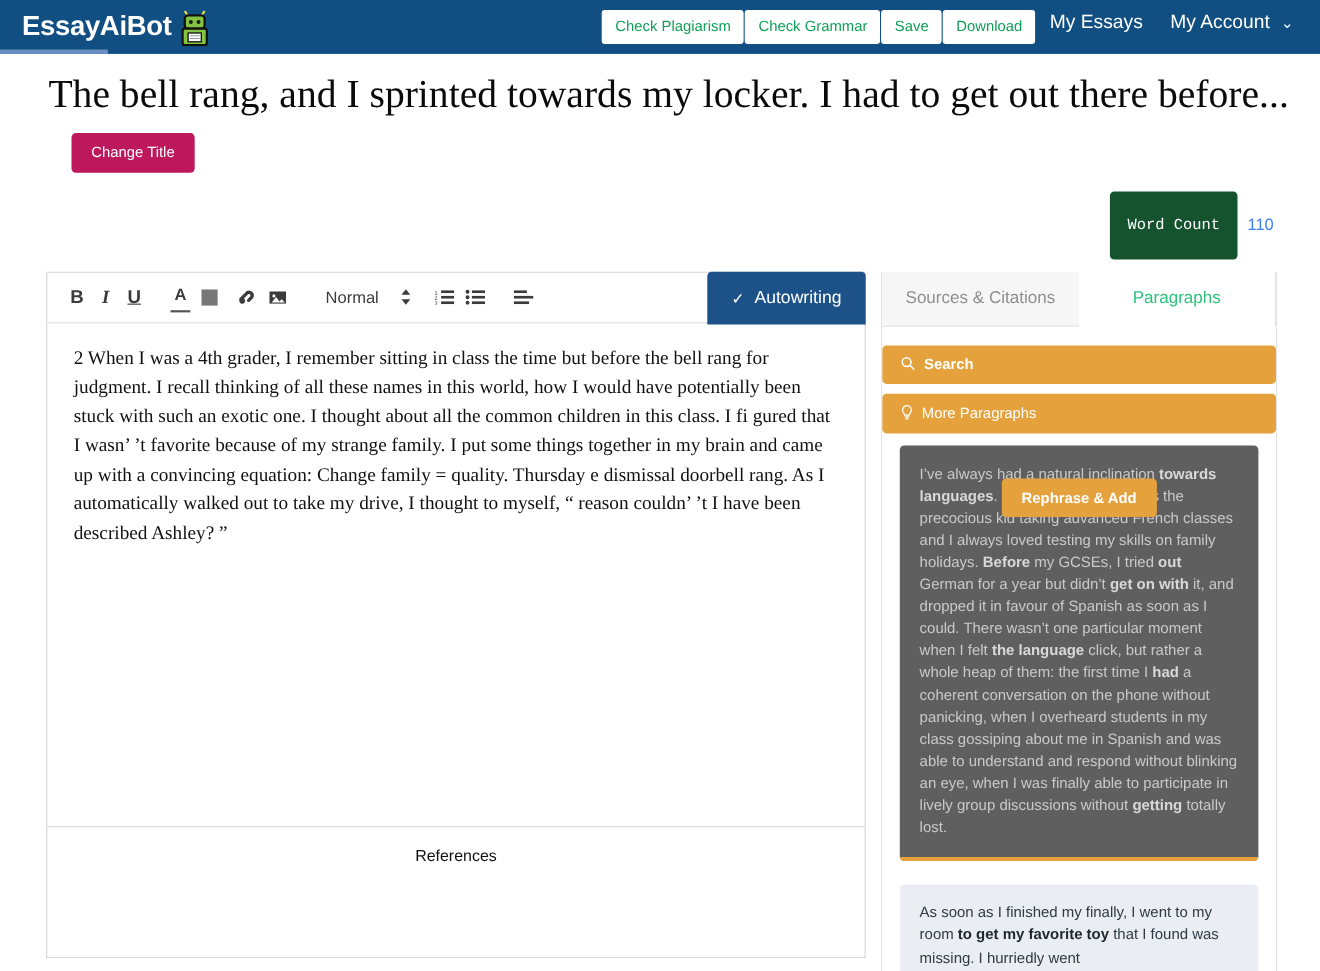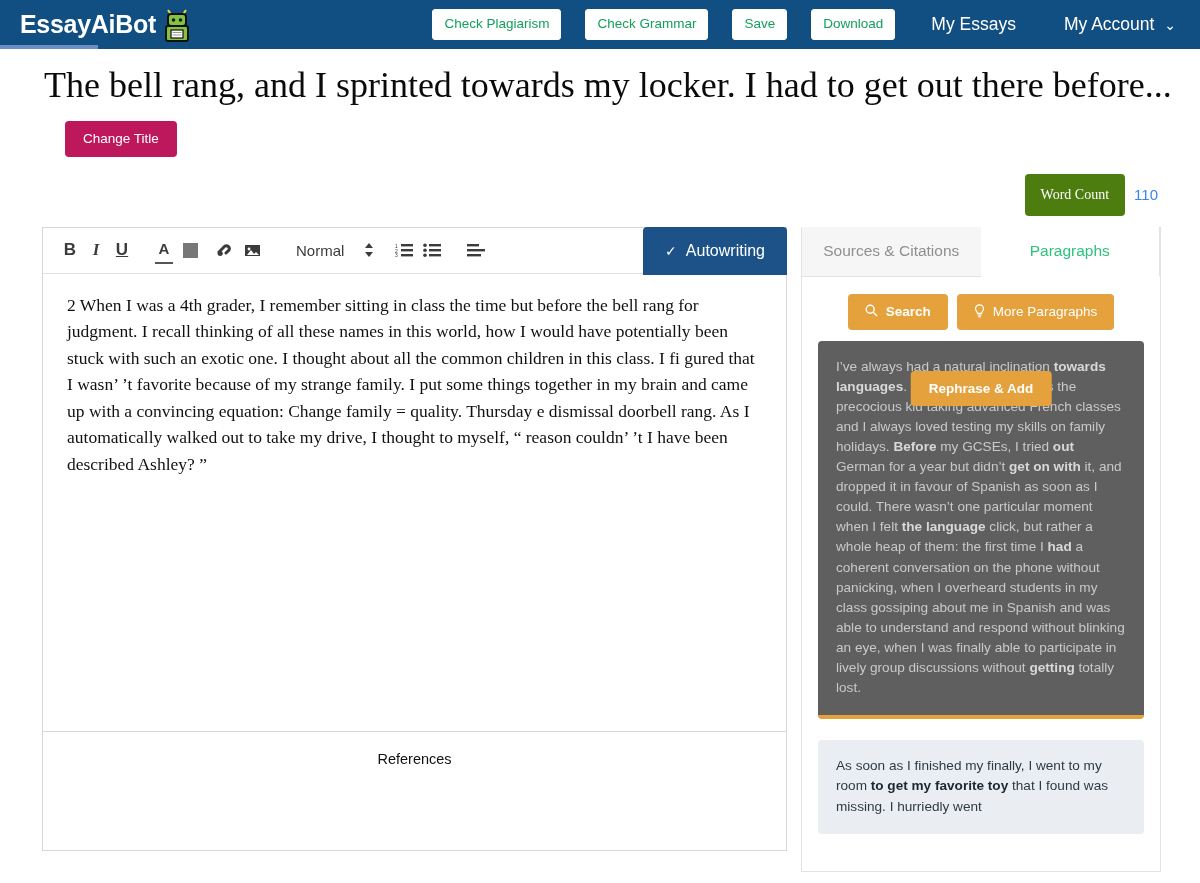--- a/index.html
+++ b/index.html
@@ -40,22 +40,22 @@
     line-height: 1;
   }
   .robot {
     width: 28px; height: 34px;
     position: relative;
     display: block;
   }
   .header-actions {
     margin-left: auto;
     display: flex;
-    align-items: center;
-    gap: 24px;
+    align-items: flex-start;
+    gap: 1px;
     padding-left: 20px;
   }
   .hbtn {
     background: #ffffff;
     border: 1px solid #ffffff;
     color: #13a05a;
     font-size: 13.5px;
     font-family: "Liberation Sans", sans-serif;
     padding: 7px 11px 8px;
     border-radius: 3px;
@@ -98,27 +98,27 @@
 
   
   .wc-row {
     display: flex;
     justify-content: flex-end;
     align-items: center;
     padding-right: 42px;
     margin-top: 17px;
   }
   .wc-btn {
-    background: #4d7c0f;
+    background: #14532d;
     color: #ffffff;
     border: none;
     border-radius: 4px;
     font-size: 14px;
-    font-family: Liberation Serif, serif;
-    padding: 14px 16px;
+    font-family: Liberation Mono, monospace;
+    padding: 24px 16px;
     cursor: pointer;
     line-height: 1;
   }
   .wc-num {
     font-size: 15px;
     color: #3b82f6;
     margin-left: 9px;
   }
 
   
@@ -253,20 +253,21 @@
   }
   .tab.inactive {
     color: #8f8f8f;
     background: #f6f6f6;
   }
   .panel-actions {
     display: flex;
     justify-content: center;
     gap: 9px;
     padding: 17px 0 0 0;
+    flex-direction: column;
   }
   .obtn {
     background: #e5a13c;
     border: none;
     border-radius: 4px;
     color: #ffffff;
     font-family: "Liberation Sans", sans-serif;
     font-size: 13.5px;
     padding: 10px 17px;
     display: flex;

